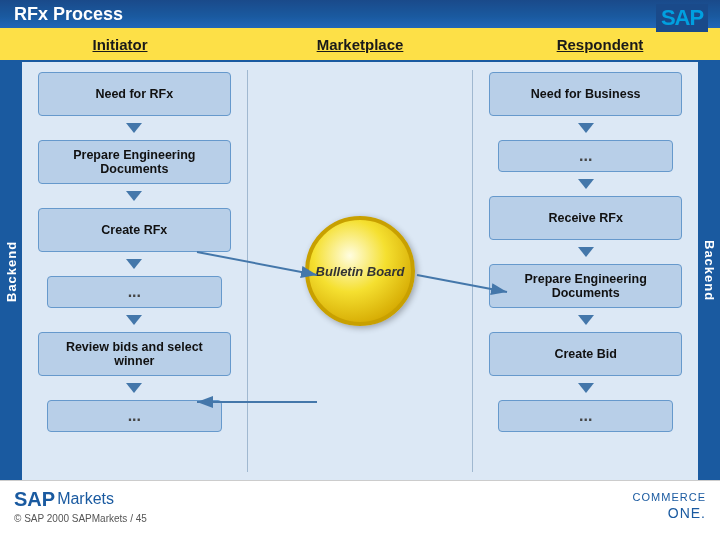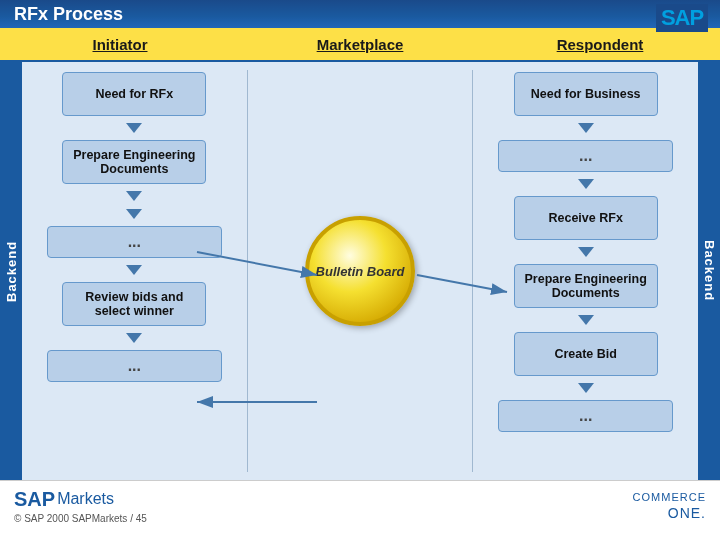--- a/index.html
+++ b/index.html
@@ -123,21 +123,21 @@
       padding: 10px 8px;
       gap: 6px;
       position: relative;
     }
 
     
     .process-box {
       background: #b8cfe8;
       border: 1px solid #6699cc;
       border-radius: 4px;
-      width: 144px;
+      width: 193px;
       min-height: 44px;
       display: flex;
       align-items: center;
       justify-content: center;
       text-align: center;
       font-size: 12.5px;
       font-weight: bold;
       color: #111;
       padding: 6px 8px;
       position: relative;
@@ -263,20 +263,21 @@
 
   <div class="backend-left">Backend</div>
 
   <div class="columns">
 
     <div class="col-initiator">
       <div class="process-box">Need for RFx</div>
       <div class="arrow-down"></div>
       <div class="process-box">Prepare Engineering Documents</div>
       <div class="arrow-down"></div>
+      <div class="process-box">Create RFx</div>
       <div class="arrow-down"></div>
       <div class="ellipsis-box">...</div>
       <div class="arrow-down"></div>
       <div class="process-box">Review bids and select winner</div>
       <div class="arrow-down"></div>
       <div class="ellipsis-box">...</div>
     </div>
 
     <div class="col-divider"></div>
 

